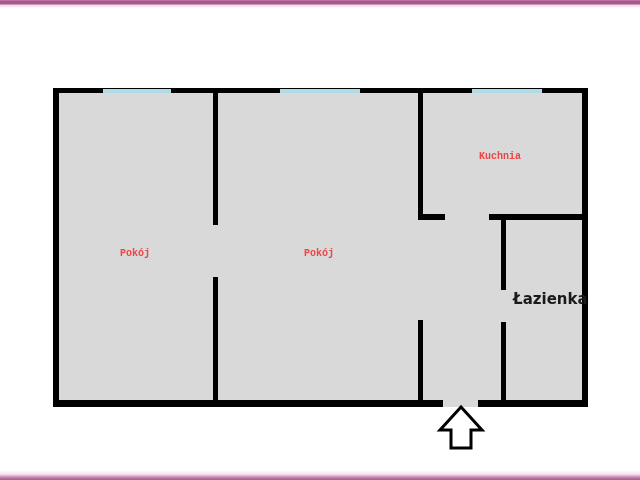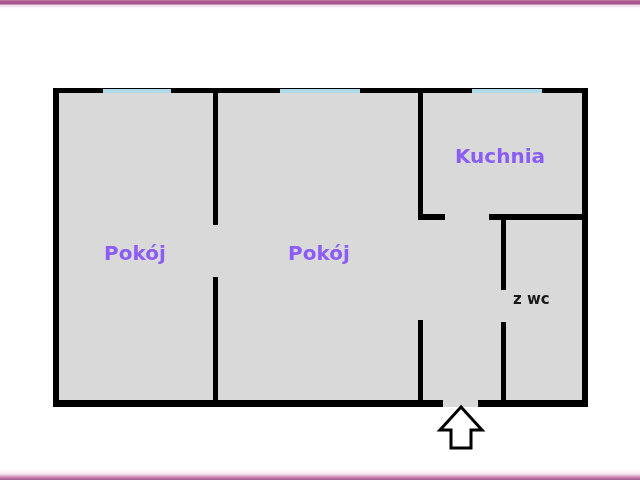--- a/index.html
+++ b/index.html
@@ -52,23 +52,24 @@
   .iwall-c1 { left: 418px; top: 214px; width: 27px; height: 6px; }
   .iwall-c2 { left: 489px; top: 214px; width: 93px; height: 6px; }
   .iwall-b2 { left: 418px; top: 320px; width: 5px;  height: 80px; }
   .iwall-d1 { left: 501px; top: 220px; width: 5px;  height: 70px; }
   .iwall-d2 { left: 501px; top: 322px; width: 5px;  height: 78px; }
 
   .room-label {
     position: absolute;
     transform: translate(-50%, -50%);
     font-weight: bold;
-    font-size: 20px;
-    color: #8b5cf6;
+    font-size: 10px;
+    color: #ef4444;
     white-space: nowrap;
+    font-family: Liberation Mono, monospace;
   }
   .label-pokoj-left   { left: 135px; top: 253px; }
   .label-pokoj-middle { left: 319px; top: 253px; }
   .label-kuchnia      { left: 500px; top: 156px; }
   .label-przedpokoj   { left: 461px; top: 301px; }
   .label-bathroom {
     position: absolute; left: 513px; top: 290px;
     font-weight: bold; font-size: 15px; line-height: 18px;
     color: #1a1a1a; white-space: nowrap;
   }
@@ -104,20 +105,20 @@
   <div class="wall iwall-c1"></div>
   <div class="wall iwall-c2"></div>
   <div class="wall iwall-b2"></div>
   <div class="wall iwall-d1"></div>
   <div class="wall iwall-d2"></div>
 
   <div class="room-label label-pokoj-left">Pokój</div>
   <div class="room-label label-pokoj-middle">Pokój</div>
   <div class="room-label label-kuchnia">Kuchnia</div>
   <div class="label-bathroom">
-    <div>z wc</div>
+    <div>Łazienka</div>
   </div>
 
   <svg class="entrance-arrow" viewBox="0 0 50 48">
     <polygon points="25,3 4,26 15,26 15,44 35,44 35,26 46,26" fill="#ffffff" stroke="#000000" stroke-width="3" stroke-linejoin="miter"></polygon>
   </svg>
 
 </div>
 
 </body></html>

